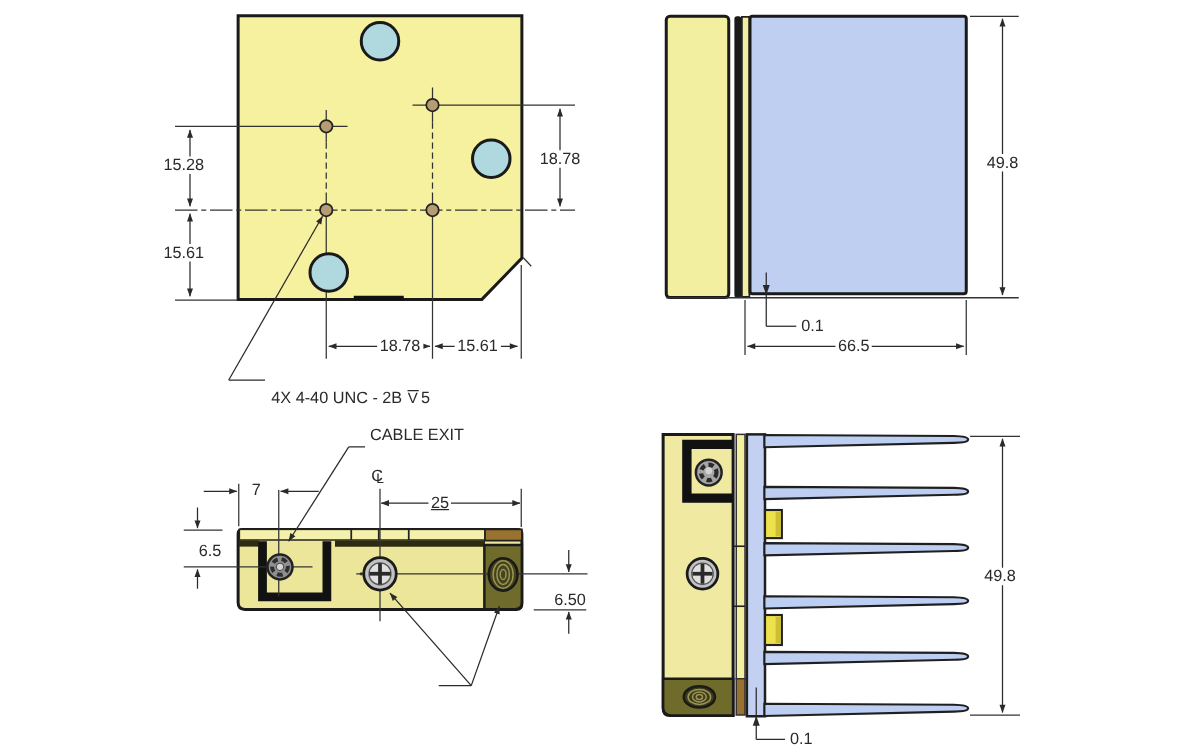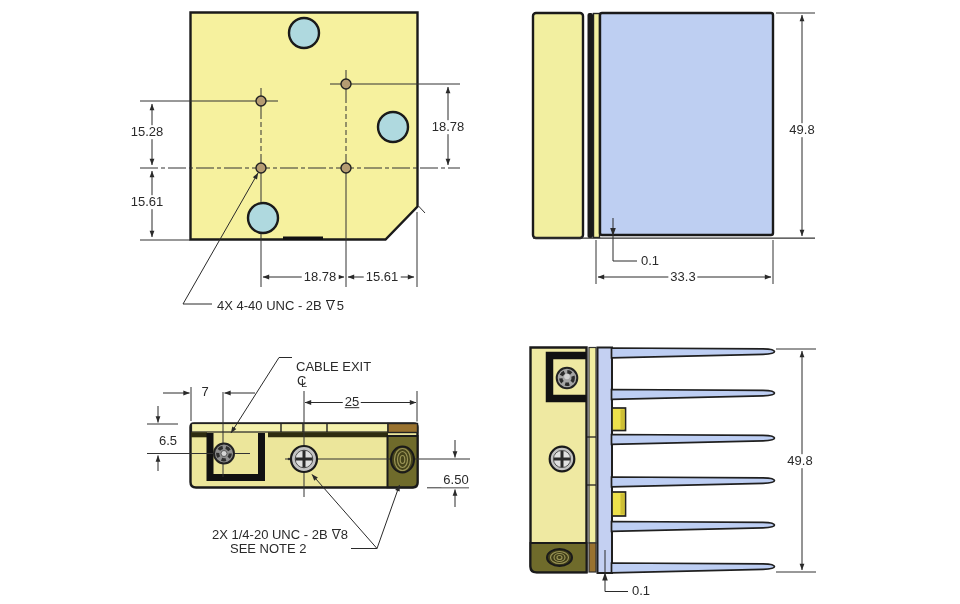--- a/index.html
+++ b/index.html
@@ -219,40 +219,34 @@
     </g>
     <polygon points="605,572.5 602.2,580.5 607.8,580.5" fill="#2a2a2a"></polygon>
   </g>
 </svg>
 
 <div class="lbl dim" style="left:147px;top:132px;">15.28</div>
 <div class="lbl dim" style="left:147px;top:202px;">15.61</div>
 <div class="lbl dim" style="left:448px;top:127px;">18.78</div>
 <div class="lbl dim" style="left:320px;top:277px;">18.78</div>
 <div class="lbl dim" style="left:382px;top:277px;">15.61</div>
-<div class="lbl" style="left:217px;top:299px;">
+<div class="lbl" style="left:217px;top:311px;">
   <span>4X 4-40 UNC  - 2B</span><span class="depth">V</span><span>5</span>
 </div>
 
 <div class="lbl dim" style="left:802px;top:130px;">49.8</div>
 <div class="lbl vmid" style="left:641px;top:261px;">0.1</div>
-<div class="lbl dim" style="left:683px;top:277px;">33.3</div>
-
-<div class="lbl" style="left:296px;top:360px;">CABLE EXIT</div>
+<div class="lbl dim" style="left:683px;top:277px;">66.5</div>
+
+<div class="lbl" style="left:296px;top:341px;">CABLE EXIT</div>
 <div class="cl-wrap" style="left:297px;top:373px;">
   <span class="cl-c">C</span>
   <span class="cl-l">L</span>
 </div>
 <div class="lbl dim" style="left:205px;top:392px;">7</div>
 <div class="lbl dim" style="left:168px;top:441px;">6.5</div>
 <div class="lbl dim" style="left:352px;top:402px;text-decoration:underline;">25</div>
 <div class="lbl dim" style="left:456px;top:480px;">6.50</div>
-<div class="lbl note2" style="left:212px;top:528px;">
-  <div>
-    <span>2X 1/4-20 UNC - 2B</span><span class="depth tight">V</span><span>8</span>
-  </div>
-  <div class="l2">SEE NOTE 2</div>
-</div>
 
 <div class="lbl dim" style="left:800px;top:461px;">49.8</div>
 <div class="lbl vmid" style="left:632px;top:591px;">0.1</div>
 
 </div>
 
 </body></html>

